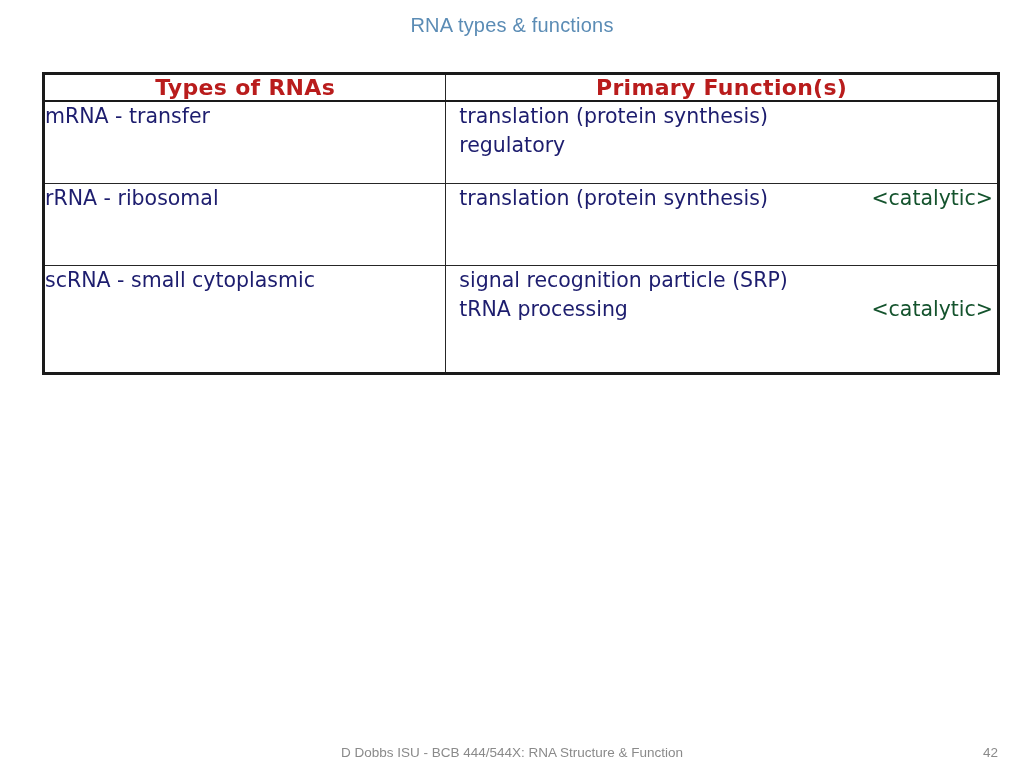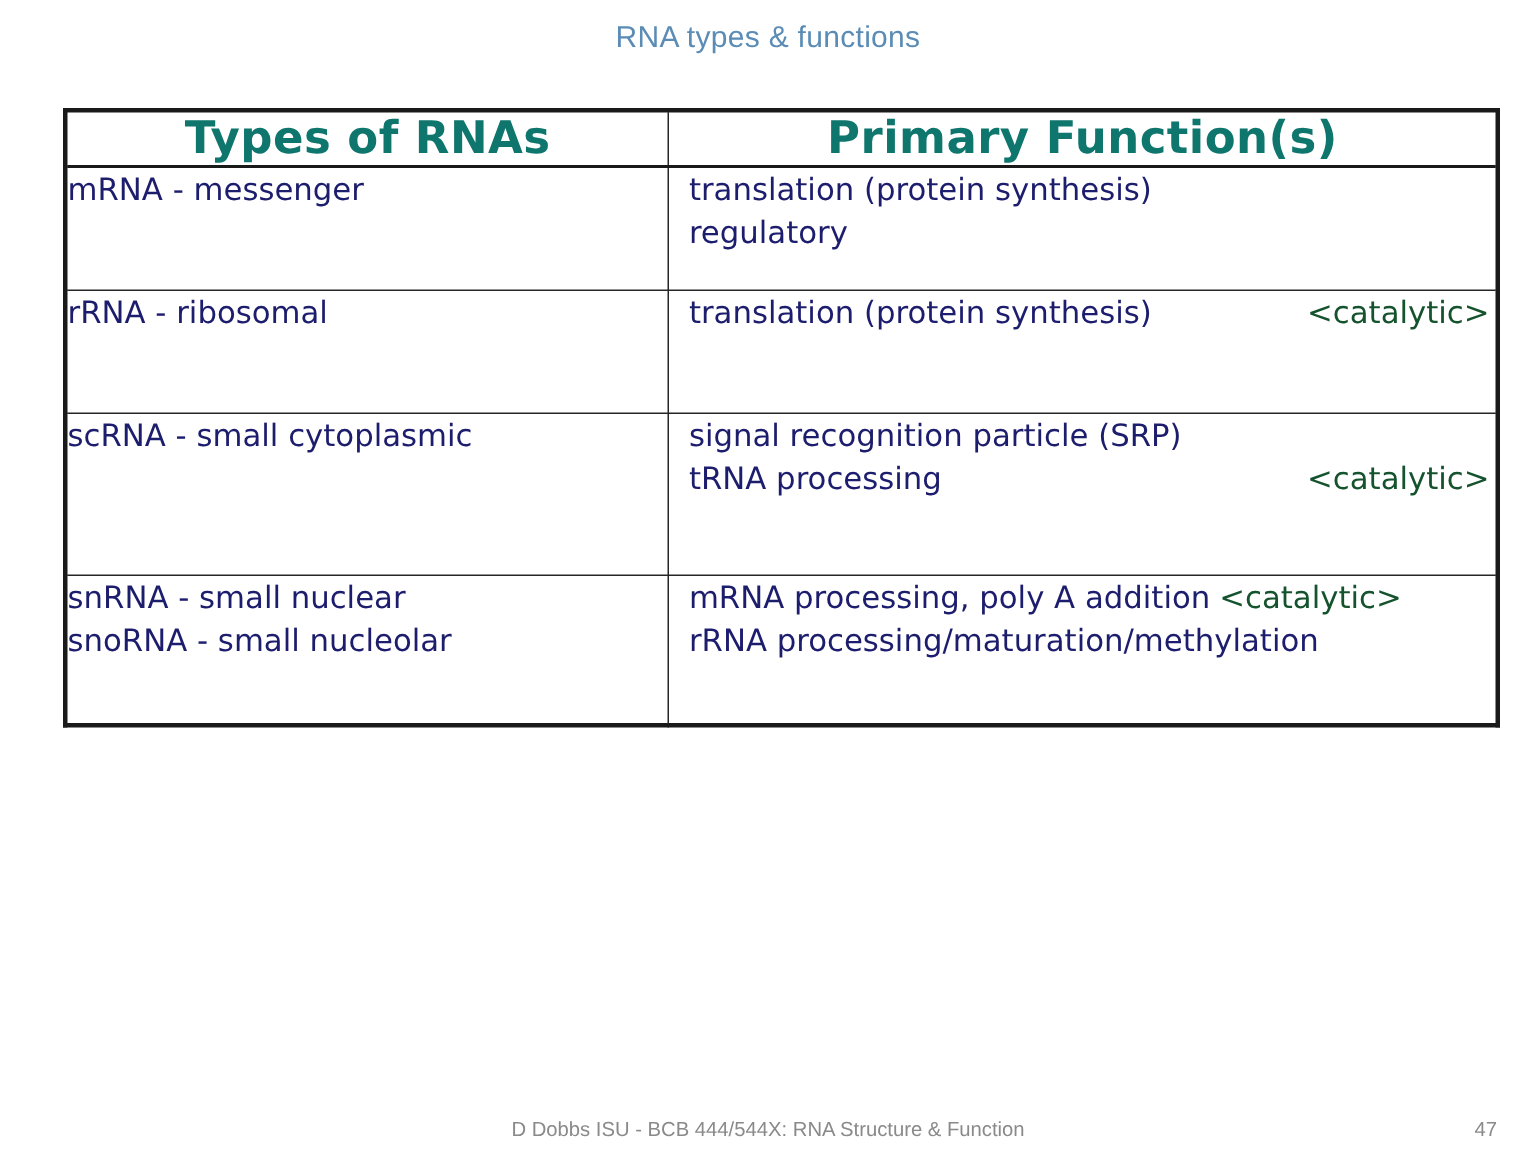--- a/index.html
+++ b/index.html
@@ -49,22 +49,22 @@
     background: #ffffff;
   }
   .col-type   { width: 401px; }
   .col-func   { width: 551px; }
 
   
   .hdr-cell {
     text-align: center;
     font-family: "DejaVu Sans", sans-serif;
     font-weight: bold;
-    font-size: 30px;
-    color: #0f766e;
+    font-size: 22px;
+    color: #b91c1c;
     padding: 12px 8px 16px 8px;
     letter-spacing: 0.3px;
   }
   thead tr { border-bottom: 2px solid #1a1a1a; }
   thead .hdr-cell { border-bottom: 2px solid #1a1a1a; }
 
   
   .cell {
     font-family: "DejaVu Sans", sans-serif;
     font-size: 20.5px;
@@ -134,21 +134,21 @@
   <thead>
     <tr>
       <th class="hdr-cell">Types of RNAs</th>
       <th class="hdr-cell">Primary Function(s)</th>
     </tr>
   </thead>
   <tbody>
 
     <tr class="r-mrna">
       <td class="cell">
-        <span class="line">mRNA - messenger</span>
+        <span class="line">mRNA - transfer</span>
       </td>
       <td class="cell right-col">
         <span class="line">translation (protein synthesis)</span>
         <span class="line">regulatory</span>
       </td>
     </tr>
 
     <tr class="r-rrna">
       <td class="cell">
         <span class="line">rRNA - ribosomal</span>
@@ -169,31 +169,21 @@
       </td>
       <td class="cell right-col">
         <span class="line">signal recognition particle (SRP)</span>
         <span class="line has-float">
           <span class="catalytic floatright">&lt;catalytic&gt;</span>
           <span>tRNA processing</span>
         </span>
       </td>
     </tr>
 
-    <tr class="r-snrna">
-      <td class="cell">
-        <span class="line">snRNA - small nuclear</span>
-        <span class="line">snoRNA - small nucleolar</span>
-      </td>
-      <td class="cell right-col">
-        <span class="line"><span>mRNA processing, poly A addition</span><span class="catalytic inline">&lt;catalytic&gt;</span></span>
-        <span class="line">rRNA processing/maturation/methylation</span>
-      </td>
-    </tr>
 
 
   </tbody>
 </table>
 
 <div class="footer">
   <span class="footer-text">D Dobbs ISU - BCB 444/544X: RNA Structure &amp; Function</span>
-  <span class="footer-page">47</span>
+  <span class="footer-page">42</span>
 </div>
 
 </body></html>

